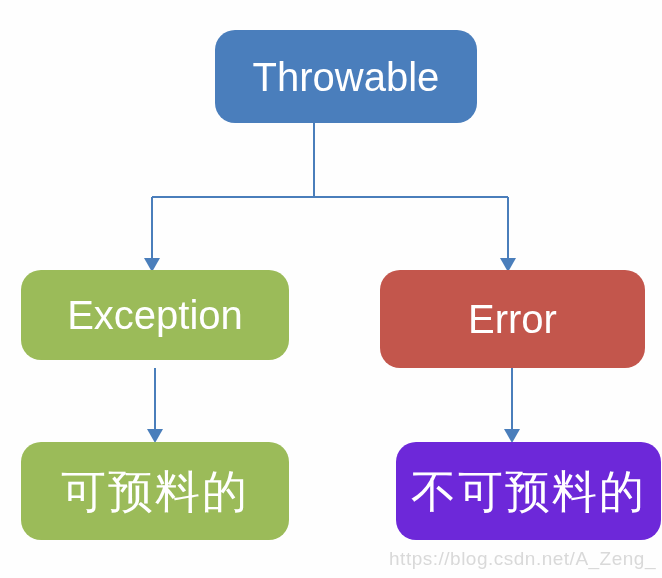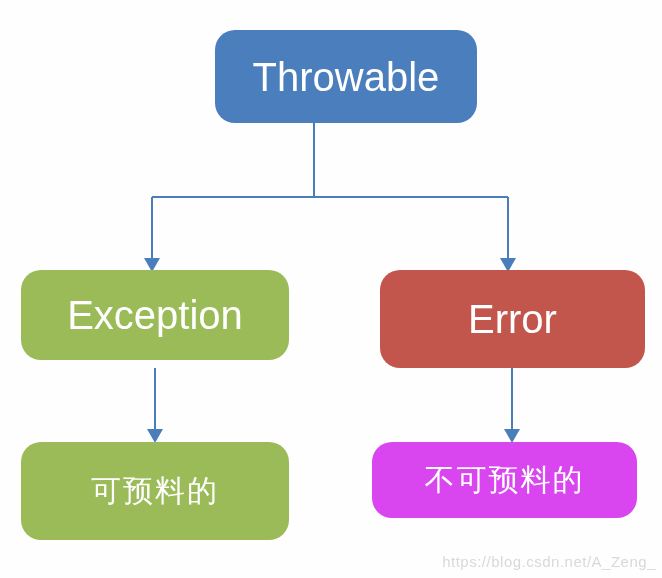--- a/index.html
+++ b/index.html
@@ -29,35 +29,35 @@
     display: flex;
     align-items: center;
     justify-content: center;
     text-align: center;
     box-sizing: border-box;
   }
   .node-root      { left: 183px; top: 30px;  width: 262px; height: 93px; background: #4a7ebc; margin-left: 32px; }
   .node-exception { left: 21px;  top: 270px; width: 268px; height: 90px; background: #9bbb59; }
   .node-error     { left: 380px; top: 270px; width: 265px; height: 98px; background: #c3564c; }
   .node-predict   { left: 21px;  top: 442px; width: 268px; height: 98px; background: #9bbb59; }
-  .node-unpredict { left: 372px; top: 442px; width: 265px; height: 76px; background: #d946ef; }
+  .node-unpredict { left: 396px; top: 442px; width: 265px; height: 98px; background: #6d28d9; }
   .node-label {
     font-size: 40px;
     line-height: 1;
     white-space: nowrap;
   }
   .cjk .node-label {
-    font-size: 30px;
+    font-size: 45px;
     letter-spacing: 2px;
   }
   .watermark {
     position: absolute;
     right: 6px;
     bottom: 8px;
-    font-size: 15px;
+    font-size: 19px;
     color: #d9d9d9;
     letter-spacing: 0.5px;
     white-space: nowrap;
   }
 </style>
 </head>
 <body>
 
 <div class="canvas">
 

